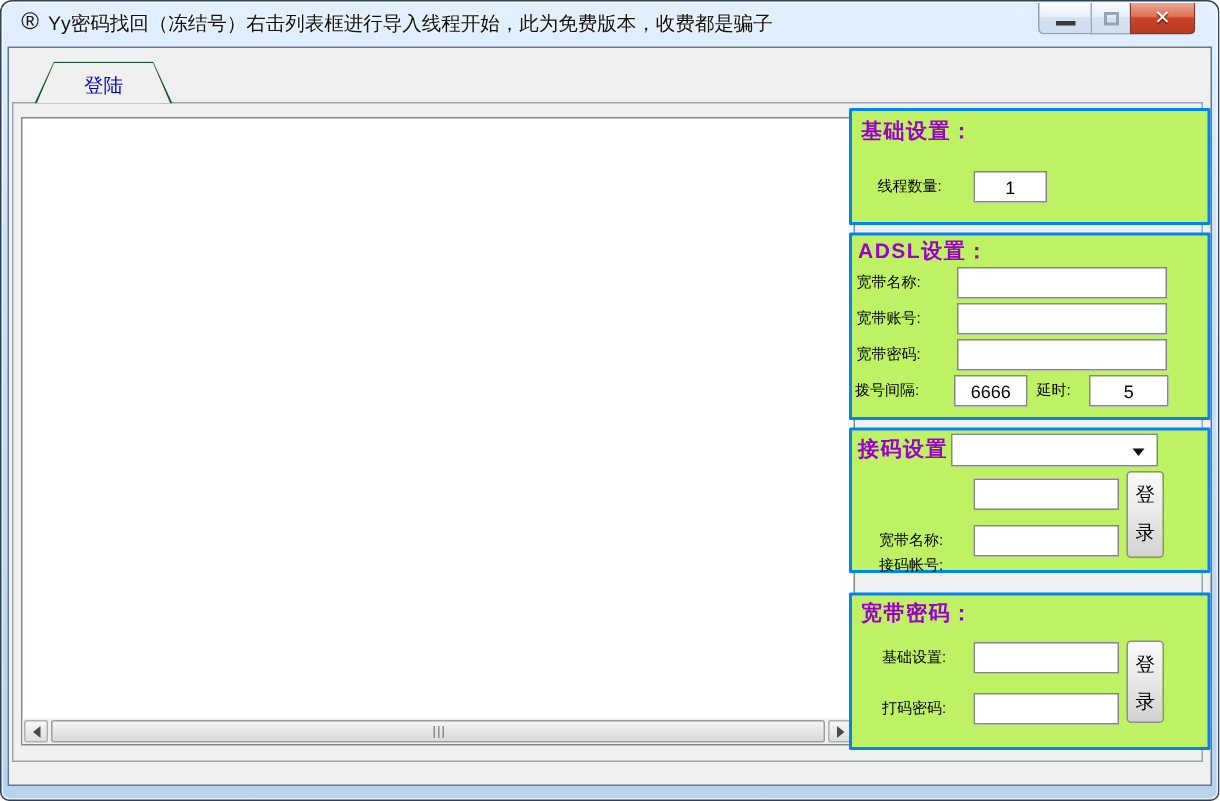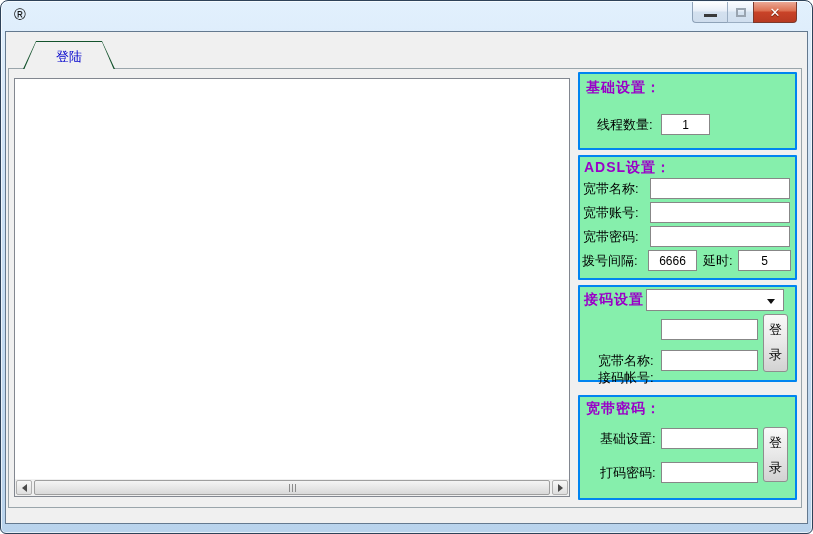--- a/index.html
+++ b/index.html
@@ -89,33 +89,33 @@
   .arrow-right{width:0;height:0;border-top:4px solid transparent;border-bottom:4px solid transparent;border-left:5px solid #4a4a4a;}
   .sb-thumb{
     flex:1;height:15px;margin:0 2px;box-sizing:border-box;
     border:1px solid #9e9e9e;border-radius:2px;
     background:linear-gradient(180deg,#f4f4f4,#d9d9d9);
     display:flex;align-items:center;justify-content:center;gap:2px;cursor:grab;
   }
   .grip-bar{width:1px;height:8px;background:#8c8c8c;}
   
   .panel{
-    position:absolute;left:578px;width:219px;z-index:2;box-sizing:border-box;
-    border:2px solid #0084f0;border-radius:1px;background:#86efac;
+    position:absolute;left:566px;width:241px;z-index:2;box-sizing:border-box;
+    border:2px solid #0084f0;border-radius:1px;background:#bef264;
   }
   .p1{top:72px;height:78px;}
   .p2{top:155px;height:125px;}
   .p3{top:285px;height:97px;}
   .p4{top:395px;height:105px;}
   .panel-title{
     position:absolute;font-size:14px;font-weight:bold;color:#9a00c8;
     letter-spacing:1px;white-space:nowrap;
   }
   .flabel{
-    position:absolute;font-size:13px;color:#000;line-height:21px;white-space:nowrap;
+    position:absolute;font-size:10px;color:#000;line-height:21px;white-space:nowrap;
   }
   .tb{
     position:absolute;box-sizing:border-box;border:1px solid #878787;
     background:#fff;font-size:12px;padding:0 3px;outline:none;
     font-family:"Liberation Sans","DejaVu Sans",sans-serif;
   }
   .tb-center{text-align:center;}
   .combo{
     position:absolute;box-sizing:border-box;border:1px solid #878787;background:#fff;cursor:pointer;
   }
@@ -129,20 +129,21 @@
     font-size:13px;color:#000;text-align:center;line-height:1.9;
     word-break:break-all;padding-top:3px;cursor:pointer;
   }
 </style>
 </head>
 <body>
 
 <div class="window">
   <div class="titlebar">
     <div class="win-icon">®</div>
+    <div class="title-text">Yy密码找回（冻结号）右击列表框进行导入线程开始，此为免费版本，收费都是骗子</div>
     <div class="caption-buttons">
       <div class="cap-btn btn-min">
         <div class="glyph-min"></div>
       </div>
       <div class="cap-btn btn-max">
         <div class="glyph-max"></div>
       </div>
       <div class="cap-btn btn-close">
         <span>✕</span>
       </div>

